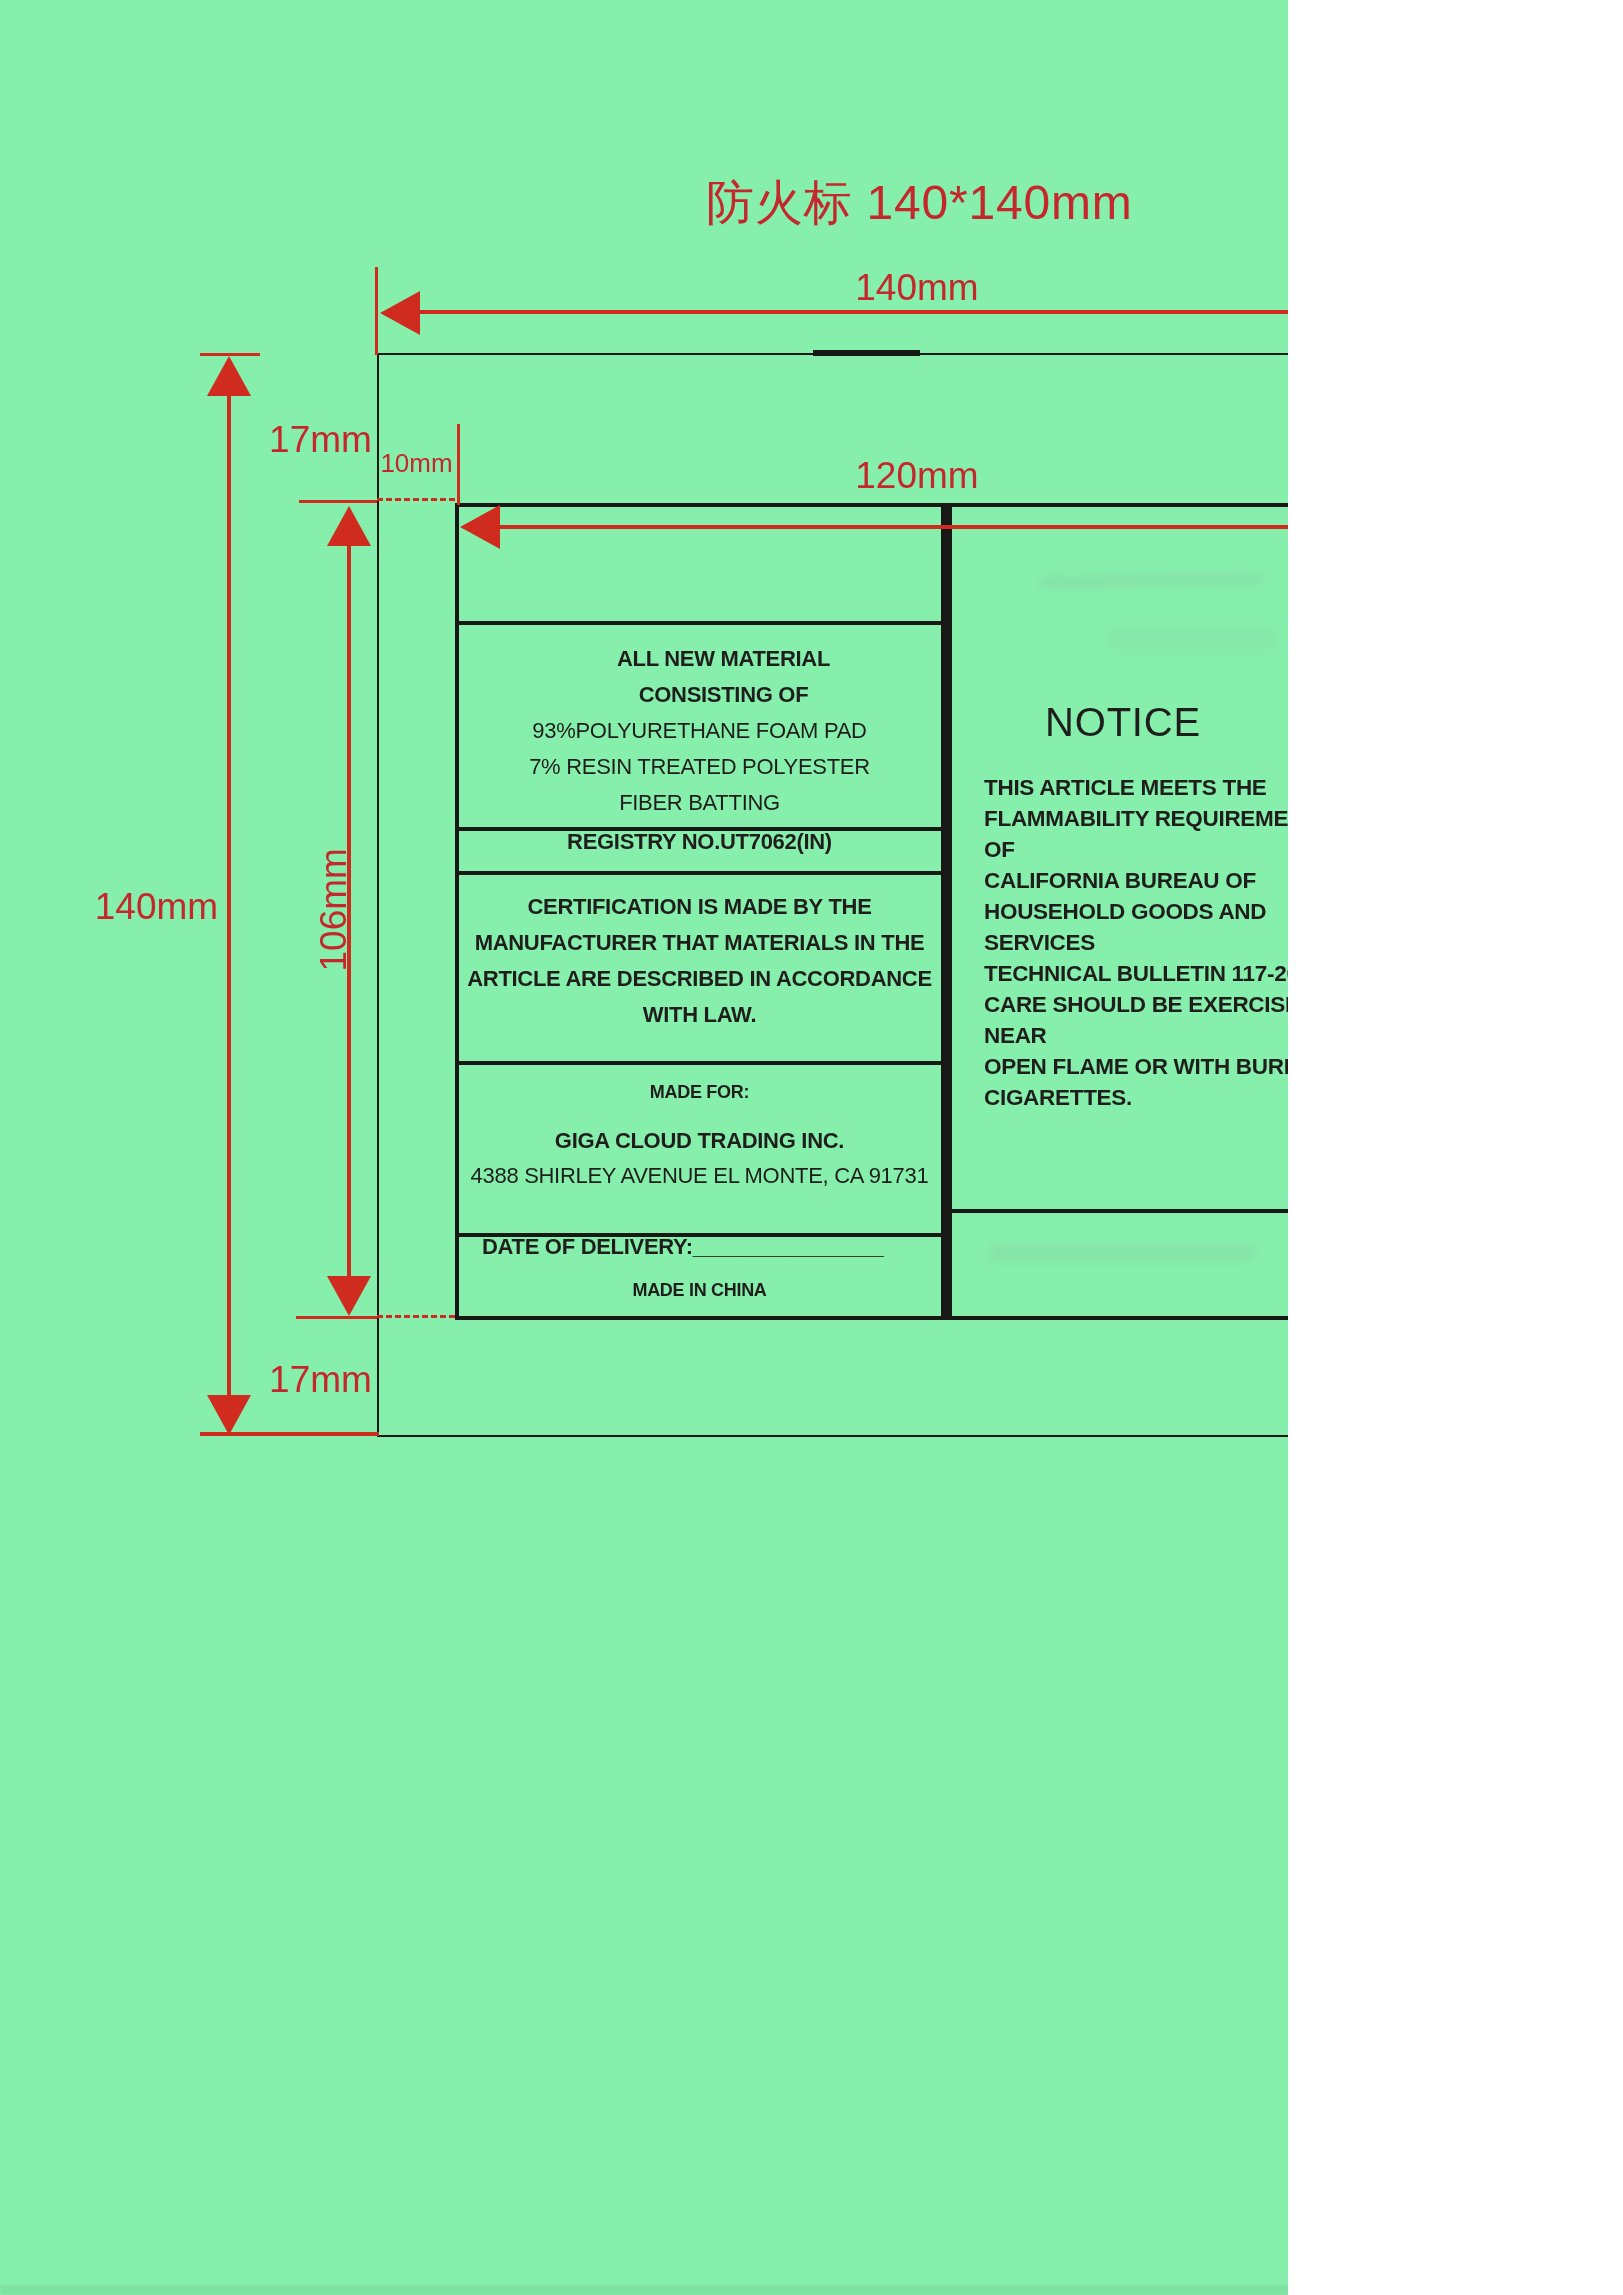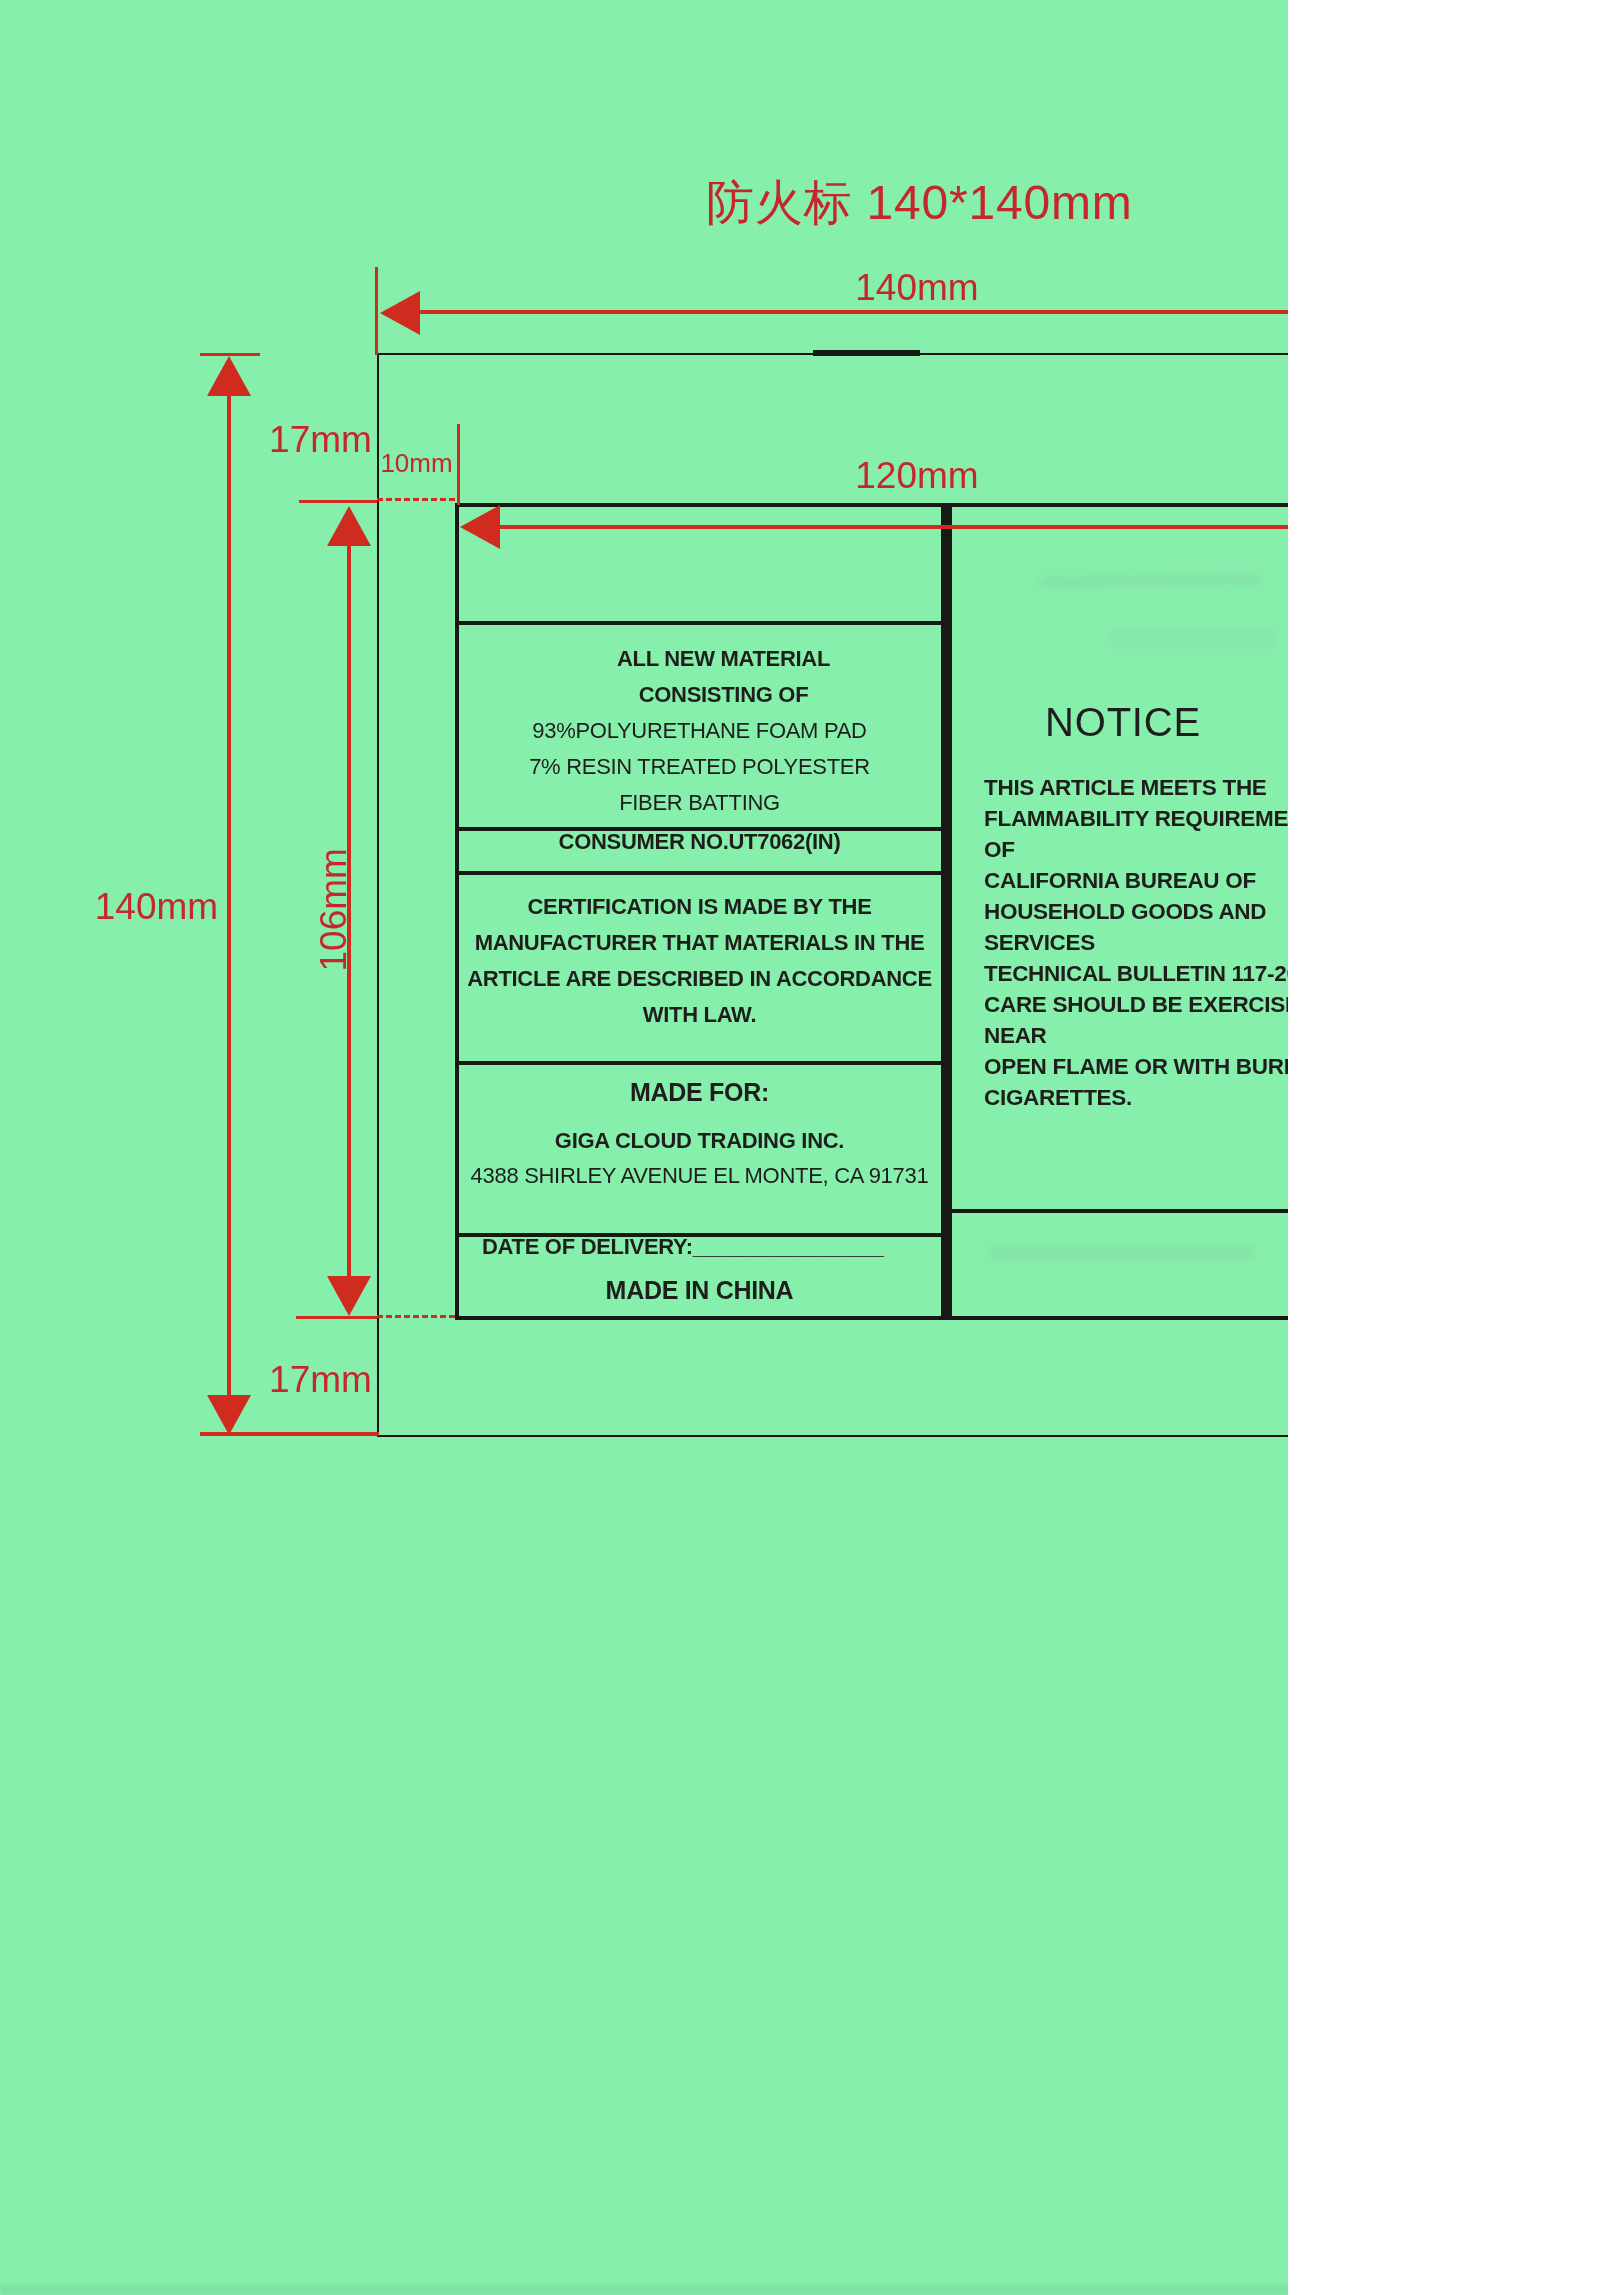--- a/index.html
+++ b/index.html
@@ -18,21 +18,21 @@
   .blk{background:var(--ink);}
   
   .lt{white-space:pre-wrap;letter-spacing:-0.3px;}
   .b{font-weight:700;}
   .r{font-weight:400;}
   .c{text-align:center;}
   .l{text-align:left;}
   .f26{font-size:22px;line-height:38px;}
   .f26t{font-size:22px;line-height:36px;}
   .f27n{font-size:22.5px;line-height:31px;}
-  .f30{font-size:25px;line-height:28px;}
+  .f30{font-size:18px;line-height:28px;}
   .f27s{font-size:22px;line-height:25px;}
   .notice-h{font-size:40px;line-height:40px;font-weight:400;letter-spacing:0.8px;}
   
   .redtxt{color:var(--red-text);font-size:37px;line-height:38px;font-weight:400;white-space:nowrap;}
   .redtxt-sm{color:var(--red-text);font-size:26px;line-height:27.5px;font-weight:400;white-space:nowrap;}
   .hline{background:var(--red-line);height:4.2px;}
   .vline{background:var(--red-line);width:4.2px;}
   .tkv{background:var(--red-line);width:3.3px;}
   .tkh{background:var(--red-line);height:3.3px;}
   .dash{height:0;border-top:3.3px dashed var(--red-line);}
@@ -63,21 +63,21 @@
   <div class="abs blk" style="left:457px;top:1061px;width:485px;height:4.2px;"></div>
   <div class="abs blk" style="left:457px;top:1233px;width:485px;height:4.2px;"></div>
 
   <div class="abs blk" style="left:950px;top:1209px;width:428px;height:4.2px;"></div>
 
   <div class="abs lt b c f26t" style="left:484px;top:641px;width:479px;">ALL NEW MATERIAL
 CONSISTING OF</div>
   <div class="abs lt r c f26t" style="left:460px;top:713px;width:479px;">93%POLYURETHANE FOAM PAD
 7% RESIN TREATED POLYESTER
 FIBER BATTING</div>
-  <div class="abs lt b c f26t" style="left:460px;top:824px;width:479px;">CONSUMER NO.UT7062(IN)</div>
+  <div class="abs lt b c f26t" style="left:460px;top:824px;width:479px;">REGISTRY NO.UT7062(IN)</div>
   <div class="abs lt b c f26t" style="left:460px;top:889px;width:479px;">CERTIFICATION IS MADE BY THE
 MANUFACTURER THAT MATERIALS IN THE
 ARTICLE ARE DESCRIBED IN ACCORDANCE
 WITH LAW.</div>
   <div class="abs lt b c f30" style="left:460px;top:1078px;width:479px;">MADE FOR:</div>
   <div class="abs lt b c f27s" style="left:460px;top:1128px;width:479px;">GIGA CLOUD TRADING INC.</div>
   <div class="abs lt r c f27s" style="left:460px;top:1163px;width:479px;">4388 SHIRLEY AVENUE EL MONTE, CA 91731</div>
   <div class="abs lt b l f27s" style="left:482px;top:1234px;width:457px;">DATE OF DELIVERY:________________</div>
   <div class="abs lt b c f30" style="left:460px;top:1276px;width:479px;">MADE IN CHINA</div>
 

